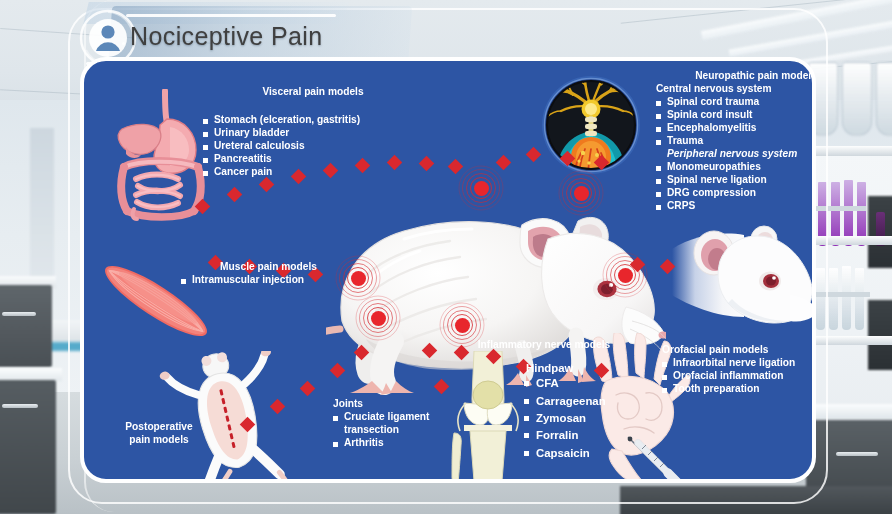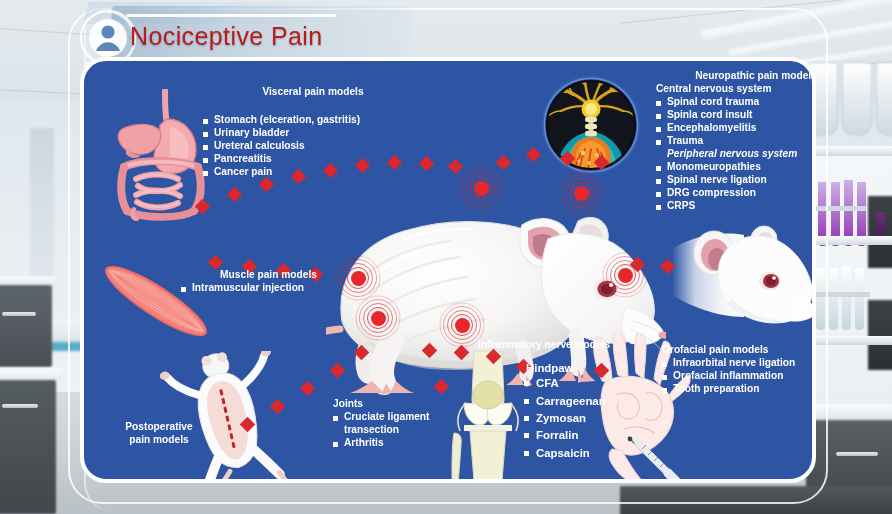--- a/index.html
+++ b/index.html
@@ -171,21 +171,21 @@
   .header-rule-top {
     position: absolute; left: 126px; top: 14px; width: 210px; height: 3px;
     background: rgba(255,255,255,.92); border-radius: 2px;
   }
   .header-rule-bot {
     position: absolute; left: 86px; top: 62px; width: 270px; height: 3px;
     background: rgba(255,255,255,.9); border-radius: 2px;
   }
   .header-title {
     position: absolute; left: 130px; top: 22px;
-    font-size: 25px; font-weight: 400; color: #b91c1c;
+    font-size: 25px; font-weight: 400; color: #404040;
     letter-spacing: .4px;
     text-shadow: 0 1px 2px rgba(40,60,80,.35);
     white-space: nowrap;
   }
   .header-dot {
     position: absolute; left: 122px; top: 42px; width: 3px; height: 3px;
     border-radius: 50%; background: rgba(255,255,255,.9);
   }
   
   .badge-wrap { position: absolute; left: 76px; top: 6px; width: 64px; height: 64px; }
@@ -211,21 +211,21 @@
   }
   .sub-hd { display: block; font-weight: bold; padding-left: 11px; }
 
   .blk-visceral { left: 119px; top: 25px; width: 220px; font-size: 10.2px; text-align: left; }
   .blk-visceral .hd { text-align: center; margin-bottom: 15px; }
 
   .blk-neuro { left: 572px; top: 9px; width: 200px; font-size: 10.2px; }
   .blk-neuro .hd { text-align: center; }
   .blk-neuro .sub-hd { text-align: left; font-style: italic; }
 
-  .blk-muscle { left: 97px; top: 208px; width: 175px; font-size: 10.2px; }
+  .blk-muscle { left: 97px; top: 200px; width: 175px; font-size: 10.2px; }
   .blk-muscle .hd { text-align: center; }
 
   .blk-postop {
     left: 10px; top: 360px; width: 130px; font-size: 10.2px; text-align: center;
   }
 
   .blk-joints { left: 249px; top: 337px; width: 120px; font-size: 10.2px; }
   .blk-joints .hd { text-align: left; }
   .blk-joints li { white-space: normal; }
 

